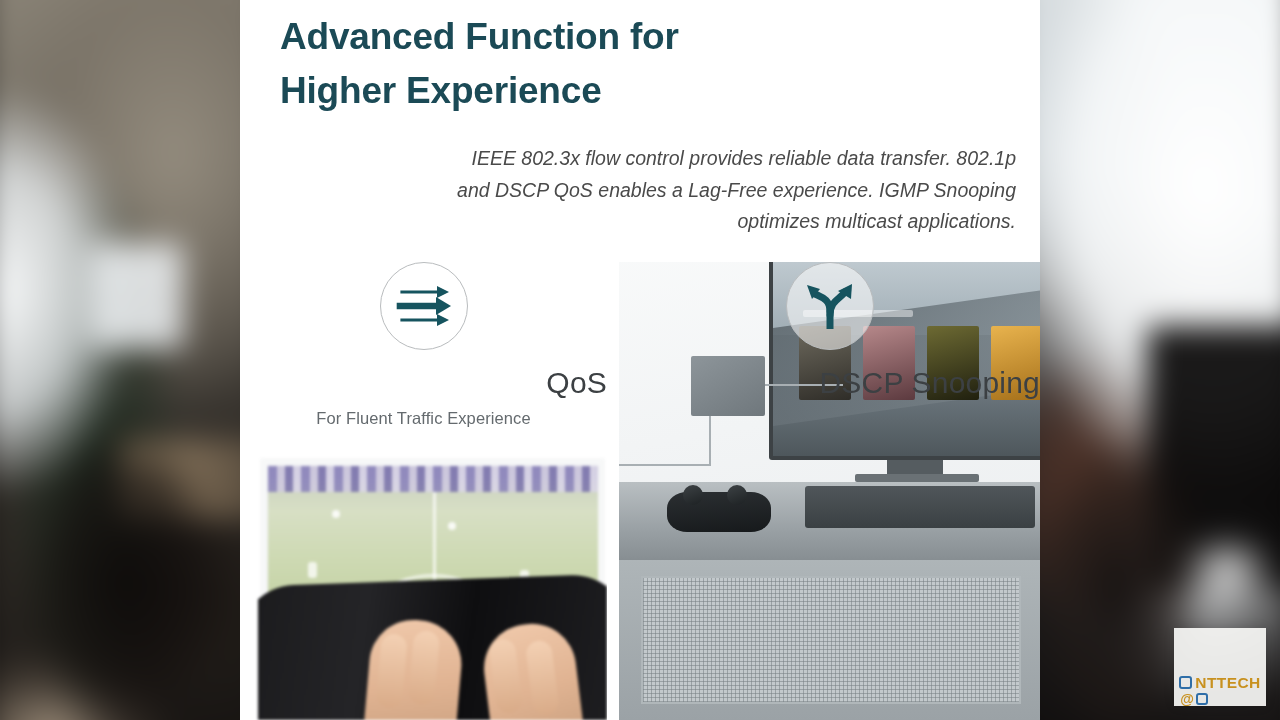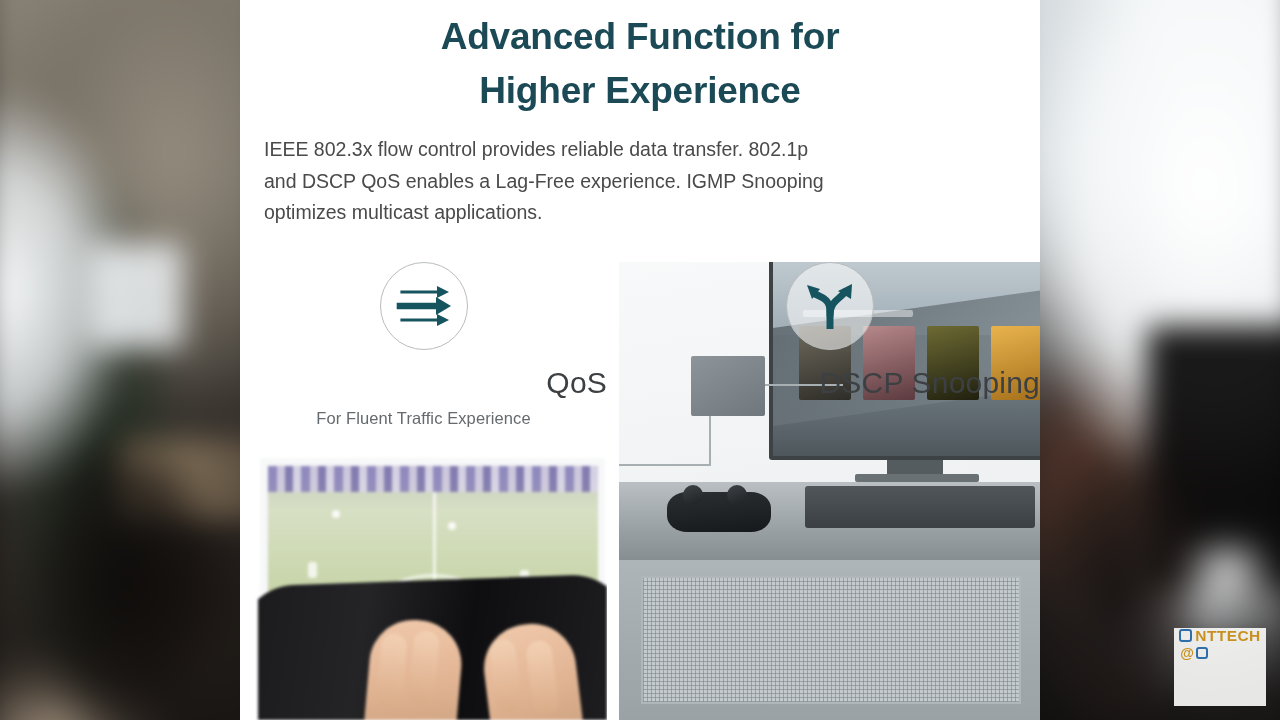--- a/index.html
+++ b/index.html
@@ -63,37 +63,37 @@
   }
 
   
   .panel{
     position:absolute; left:240px; top:0; width:800px; height:720px;
     background:#ffffff; overflow:hidden;
   }
 
   .headline{
     margin-top:10px;
-    text-align:center;
     color:#1b4a56;
     font-weight:bold;
     font-size:37px;
     line-height:1.45;
     letter-spacing:-.2px;
     padding:0 40px;
   }
   .headline .l2{ display:block; }
 
   .subcopy{
-    margin-top:17px;
-    text-align:left;
+    margin-top:26px;
+    text-align:right;
     color:#4a4a4a;
     font-size:19.5px;
     line-height:1.62;
     padding:0 24px;
+    font-style:italic;
   }
   .subcopy span{ display:block; }
 
   
   .features{ position:absolute; left:0; top:262px; width:800px; height:458px; display:flex; }
   .feature{ position:relative; width:50%; height:100%; overflow:hidden; }
   .feature.left{ width:367px; }
   .feature.gap{ width:12px; background:#ffffff; }
   .feature.right{ width:421px; }
 
@@ -251,21 +251,21 @@
   
   .seam{
     position:absolute; left:367px; top:262px; width:12px; height:458px;
     background:#ffffff; z-index:5;
   }
 
   
   .watermark{
     position:absolute; right:14px; bottom:14px; width:92px; height:78px;
     background: rgba(246,246,244,.93);
-    display:flex; align-items:flex-start; justify-content:center;
+    display:flex; align-items:flex-end; justify-content:center;
     box-shadow: 0 0 10px rgba(0,0,0,.12);
   }
   .logo{ display:flex; flex-direction:column; gap:2px; }
   .logo-r1{ display:flex; align-items:center; gap:3px; }
   .logo-r2{ display:flex; align-items:center; gap:3px; padding-left:1px; }
   .sq{ width:13px; height:13px; border:2.4px solid #2f6ea8; border-radius:3px; }
   .sq.sm{ width:12px; height:12px; }
   .at{ color:#c8911f; font-size:14px; font-weight:bold; line-height:1; width:13px; text-align:center; }
   .brand{ color:#c8911f; font-size:15.5px; font-weight:bold; letter-spacing:.4px; line-height:1; }
 </style>

